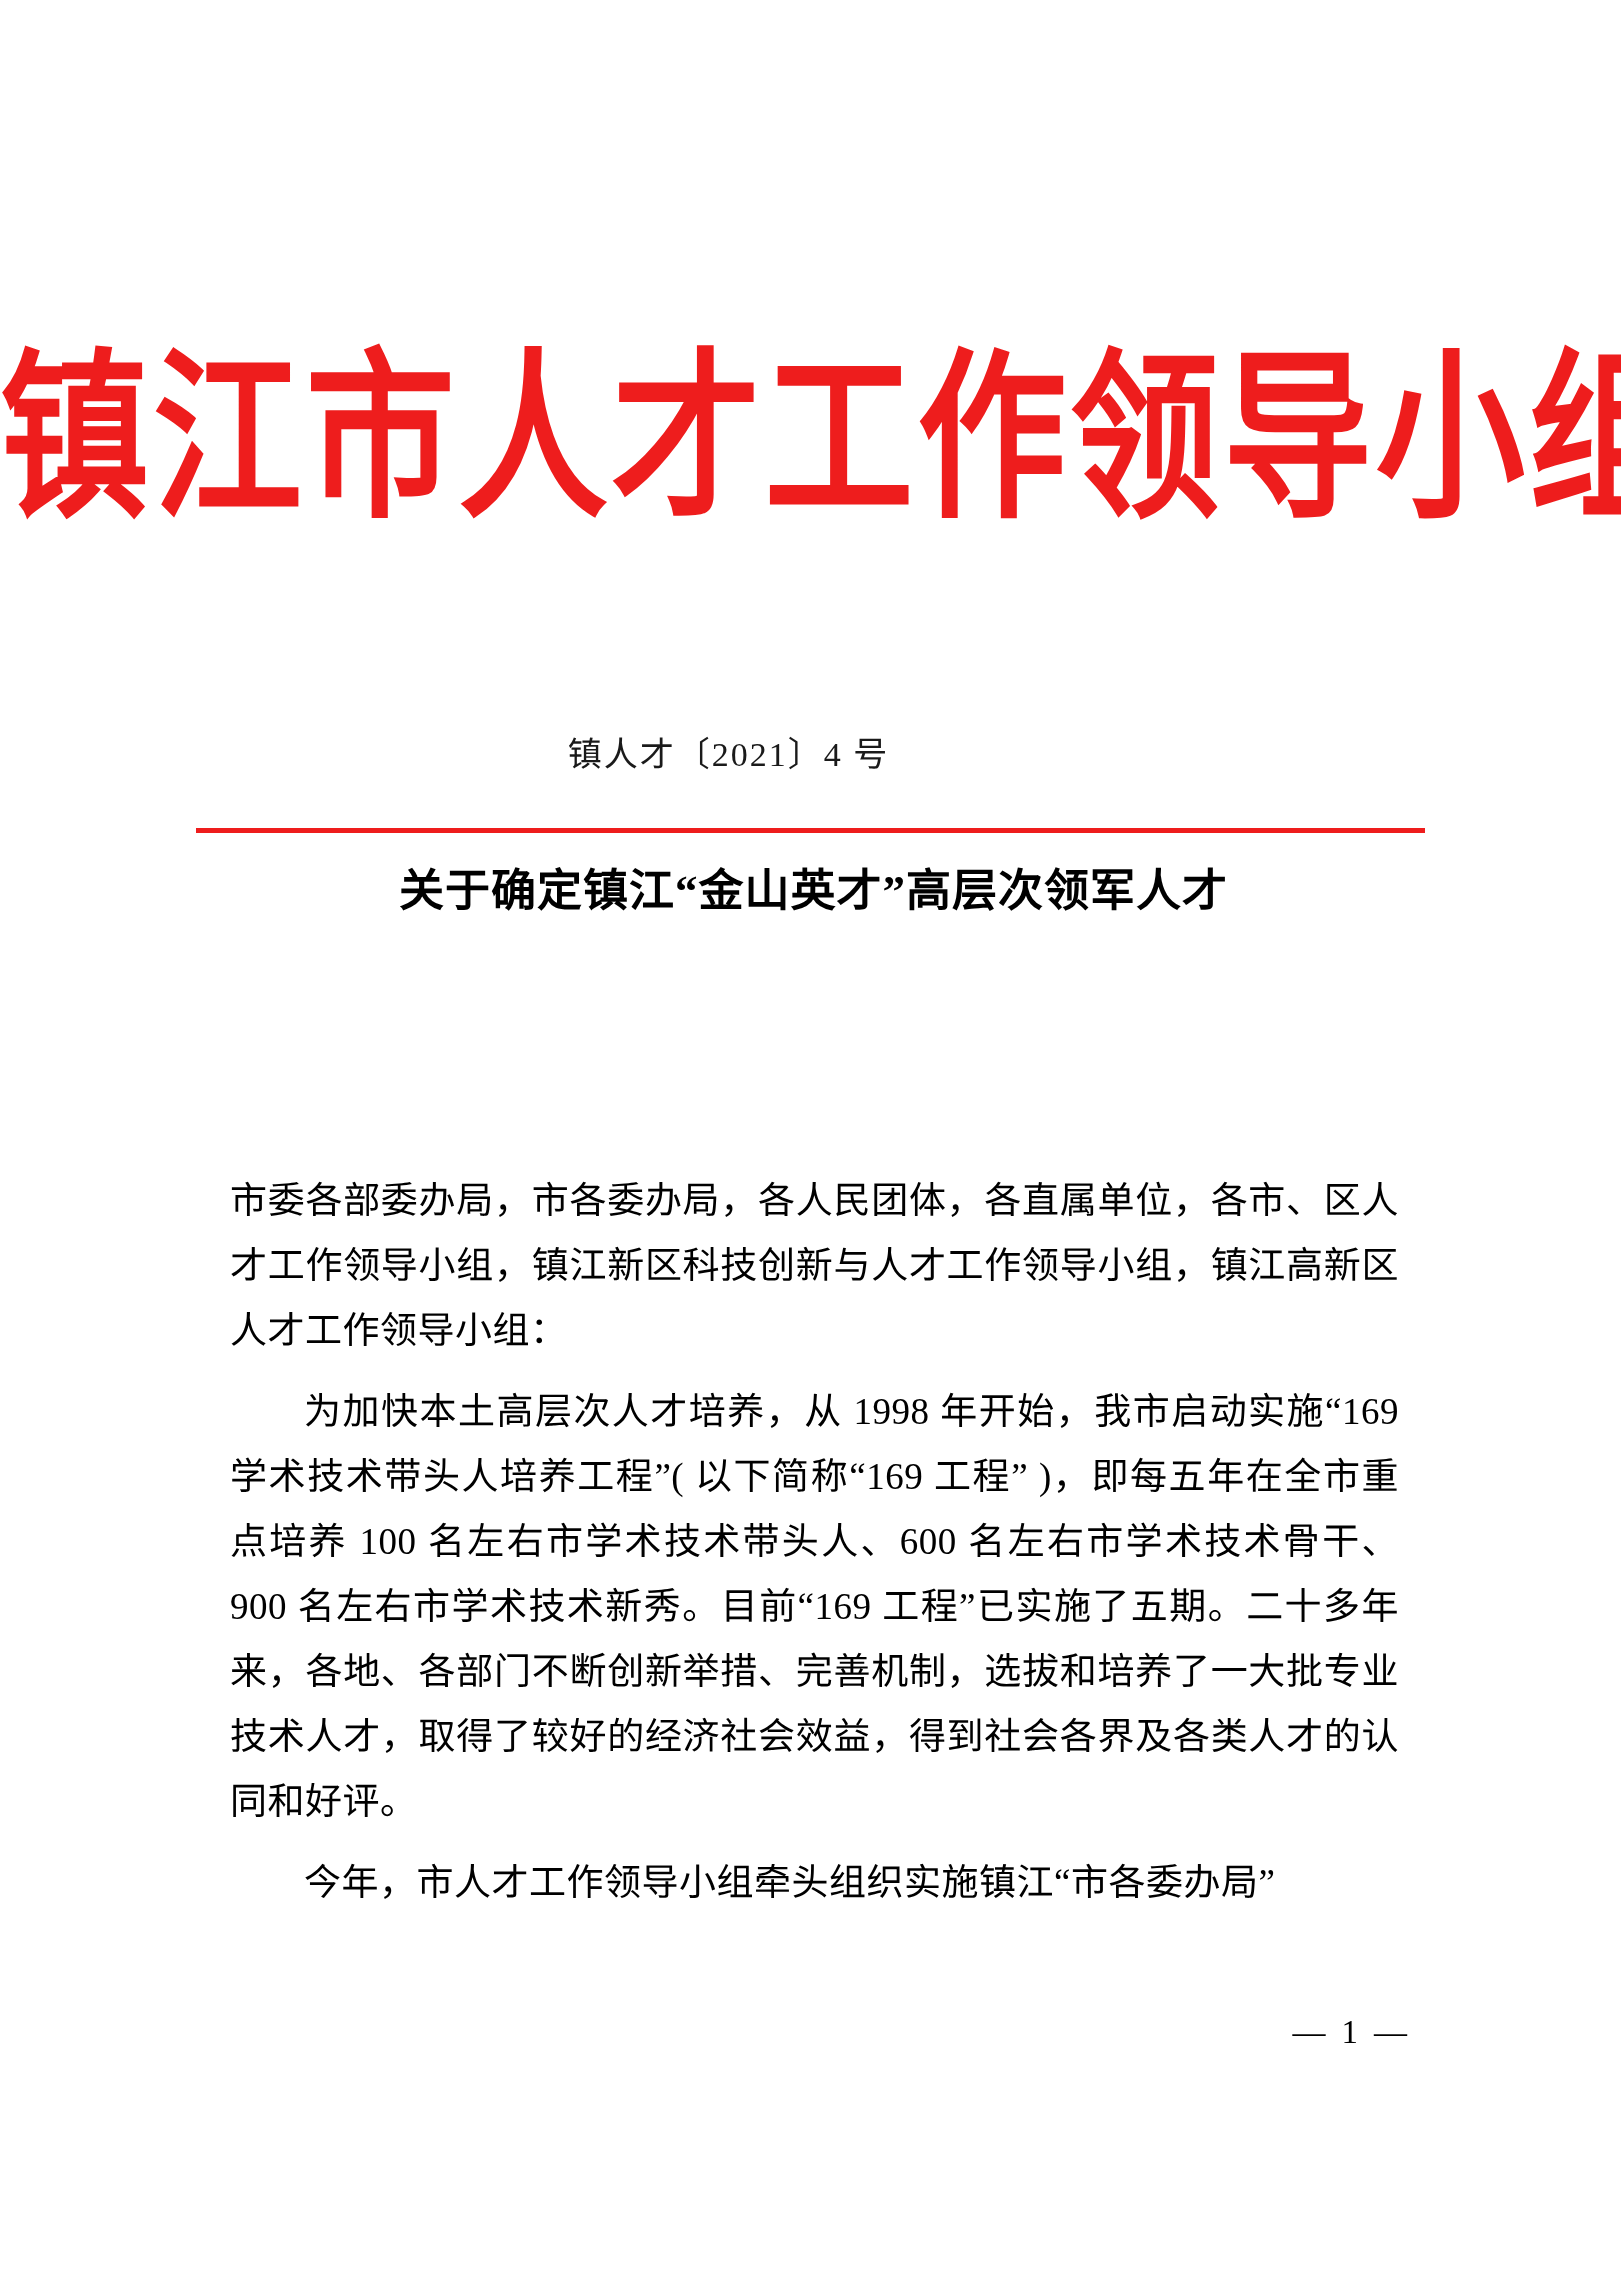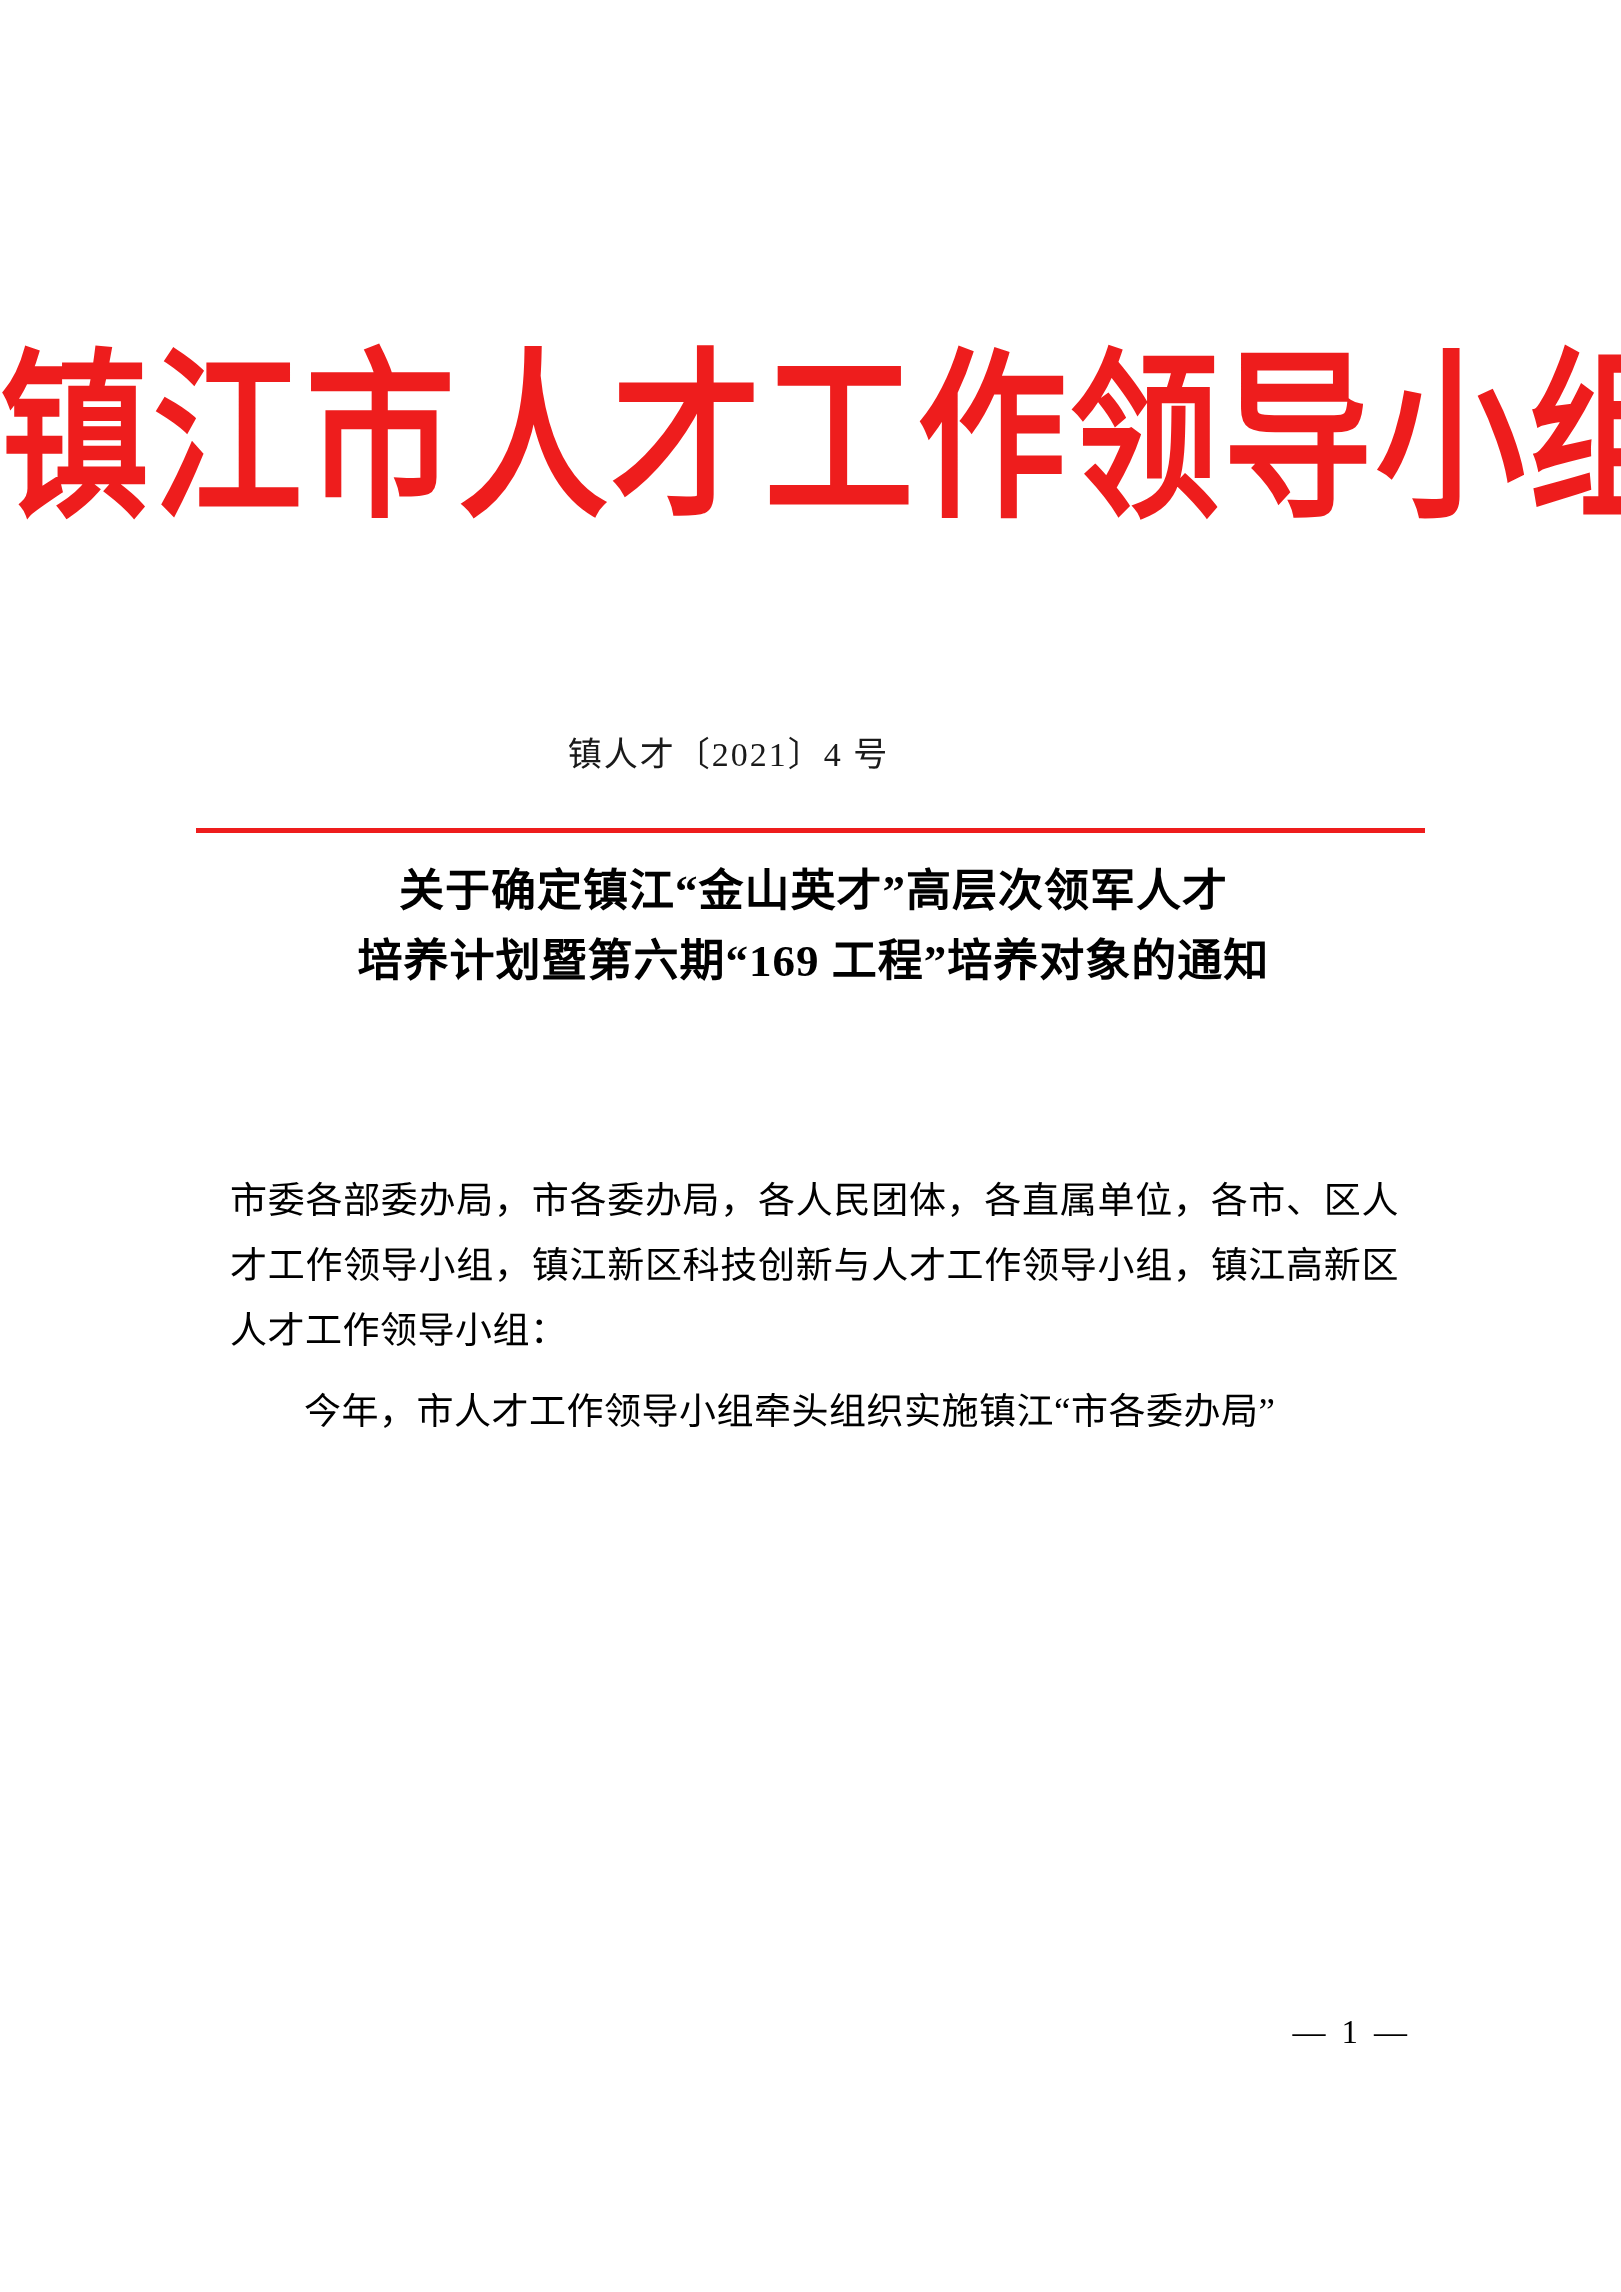--- a/index.html
+++ b/index.html
@@ -133,24 +133,24 @@
   <div class="masthead">
     <div class="masthead-title">镇江市人才工作领导小组</div>
   </div>
 
   <div class="doc-number">镇人才〔2021〕4 号</div>
 
   <div class="red-rule"></div>
 
   <div class="doc-title">
     <span class="line">关于确定镇江“金山英才”高层次领军人才</span>
-    <span class="line">培养计划暨第六期“169 工程”培养对象的通知</span>
   </div>
 
   <div class="body-text">
     <p>市委各部委办局，市各委办局，各人民团体，各直属单位，各市、区人才工作领导小组，镇江新区科技创新与人才工作领导小组，镇江高新区人才工作领导小组：</p>
+    <p class="indent">为加快本土高层次人才培养，从 1998 年开始，我市启动实施“169 学术技术带头人培养工程”( 以下简称“169 工程” )，即每五年在全市重点培养 100 名左右市学术技术带头人、600 名左右市学术技术骨干、900 名左右市学术技术新秀。目前“169 工程”已实施了五期。二十多年来，各地、各部门不断创新举措、完善机制，选拔和培养了一大批专业技术人才，取得了较好的经济社会效益，得到社会各界及各类人才的认同和好评。</p>
     <p class="indent">今年，市人才工作领导小组牵头组织实施镇江“市各委办局”</p>
   </div>
 
   <div class="page-number">— 1 —</div>
 
 </div>
 
 
 </body></html>

